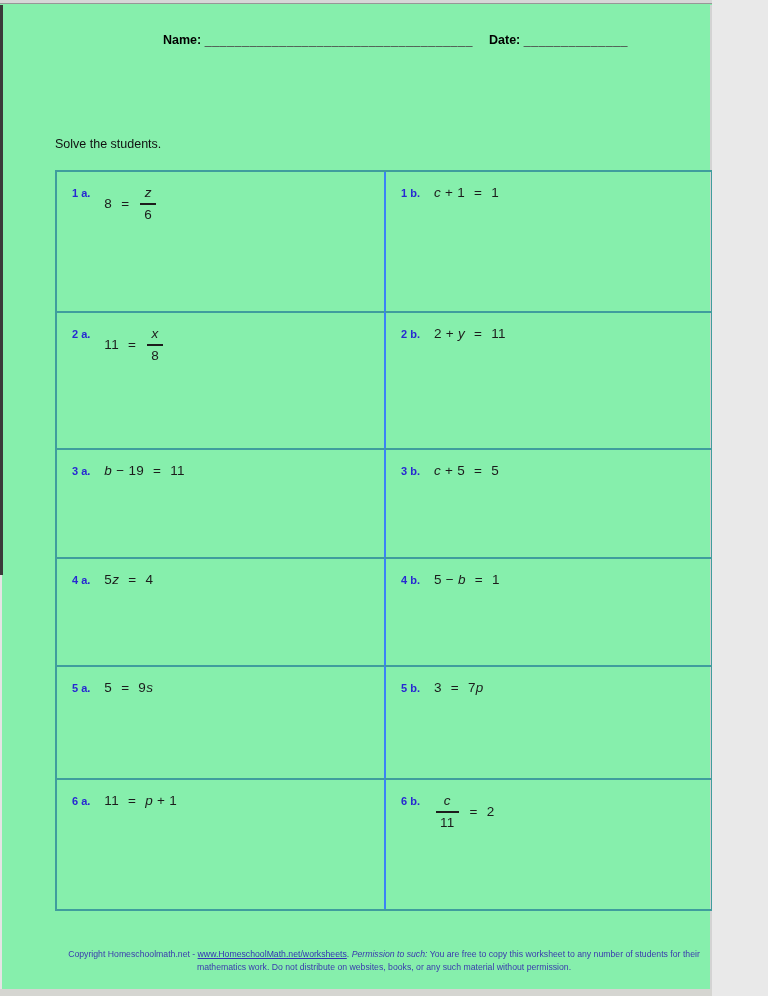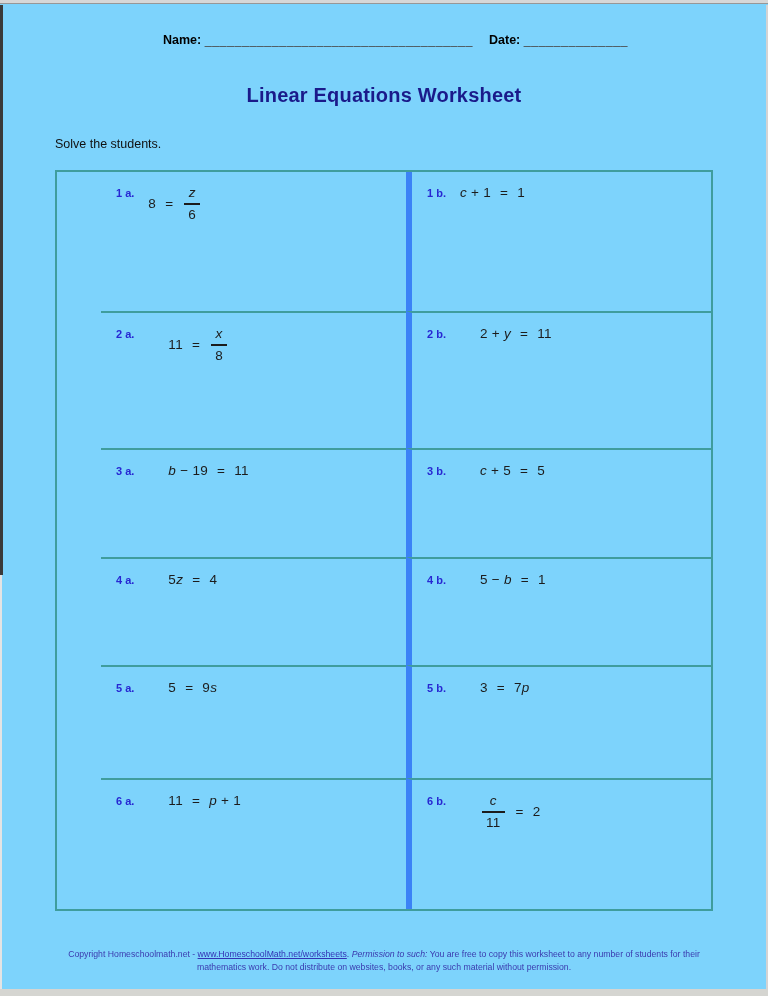--- a/index.html
+++ b/index.html
@@ -1,19 +1,19 @@
 <!DOCTYPE html>
 <html><head>
 <meta charset="utf-8">
 <style>
   * { margin:0; padding:0; box-sizing:border-box; }
   body { background:#e9e9e9; font-family:"Liberation Sans", sans-serif; }
   .page {
-    position:relative; width:768px; height:996px;
-    background:#7dd3fc; overflow:hidden;
+    position:relative; width:712px; height:996px;
+    background:#86efac; overflow:hidden;
     font-family:"Liberation Sans", sans-serif; color:#1c1c1c;
   }
   
   .edge-top   { position:absolute; top:0; left:0; right:0; height:4px; background:#d7d7d7; border-bottom:1px solid #979797; }
   .edge-left-dark  { position:absolute; top:5px; left:0; width:3px; height:570px; background:#3a3a3a; }
   .edge-left-light { position:absolute; top:575px; left:0; width:2px; bottom:7px; background:#e4e4e4; }
   .edge-right { position:absolute; top:5px; right:0; width:2px; bottom:7px; background:#d3d3d3; }
   .edge-bottom{ position:absolute; left:0; right:0; bottom:0; height:7px; background:#d5d5d1; }
 
   .name-line { position:absolute; top:33px; left:163px; font-size:12.5px; white-space:pre; }
@@ -27,25 +27,24 @@
     letter-spacing:0.2px;
   }
   .instructions { position:absolute; top:137px; left:55px; font-size:12.5px; color:#111; }
 
   .sheet-table {
     position:absolute; top:170px; left:55px; width:658px; height:741px;
     border:2px solid #3f9d9d;
     display:grid;
     grid-template-columns:1fr 1fr;
     grid-template-rows:139px 137px 109px 108px 113px 131px;
-    padding-left:44px;
   }
   .cell { display:flex; align-items:flex-start; padding:13px 6px 0 15px; }
-  .cell.bl { border-left:6px solid #3b82f6; }
-  .cell.bt { border-top:2px solid #3f9d9d;gap:20px; }
+  .cell.bl { border-left:2px solid #3b82f6; }
+  .cell.bt { border-top:2px solid #3f9d9d; }
 
   .plabel { font-size:11px; font-weight:bold; color:#2727d2; margin:2px 14px 0 0; white-space:pre; flex:none; }
   .eq { display:inline-flex; align-items:center; font-size:13.5px; color:#1c1c1c; white-space:pre; letter-spacing:0.3px; }
   .rel { margin:0 9px; }
   .frac { display:inline-flex; flex-direction:column; align-items:center; padding:0 2px; }
   .frac .fnum, .frac .fden { line-height:1.15; padding:0 4px; }
   .frac .fbar { align-self:stretch; height:2px; background:#1c1c1c; margin:2px 0; }
   .eq i { font-style:italic; }
 
   .footer {
@@ -59,21 +58,20 @@
 
 <div class="page">
   <div class="edge-top"></div>
   <div class="edge-left-dark"></div>
   <div class="edge-left-light"></div>
   <div class="edge-right"></div>
   <div class="edge-bottom"></div>
 
   <div class="name-line"><span class="hdr-label">Name:</span><span> </span><span class="blank">____________________________________</span><span class="hdr-label date-label">Date:</span><span> </span><span class="blank">______________</span></div>
 
-  <div class="title">Linear Equations Worksheet</div>
 
   <div class="instructions">Solve the students.</div>
 
   <div class="sheet-table">
 
     <div class="cell">
       <span class="plabel">1 a.</span>
       <span class="eq"><span>8</span><span class="rel">=</span><span class="frac"><i class="fnum">z</i><span class="fbar"></span><span class="fden">6</span></span></span>
     </div>
     <div class="cell bl">

